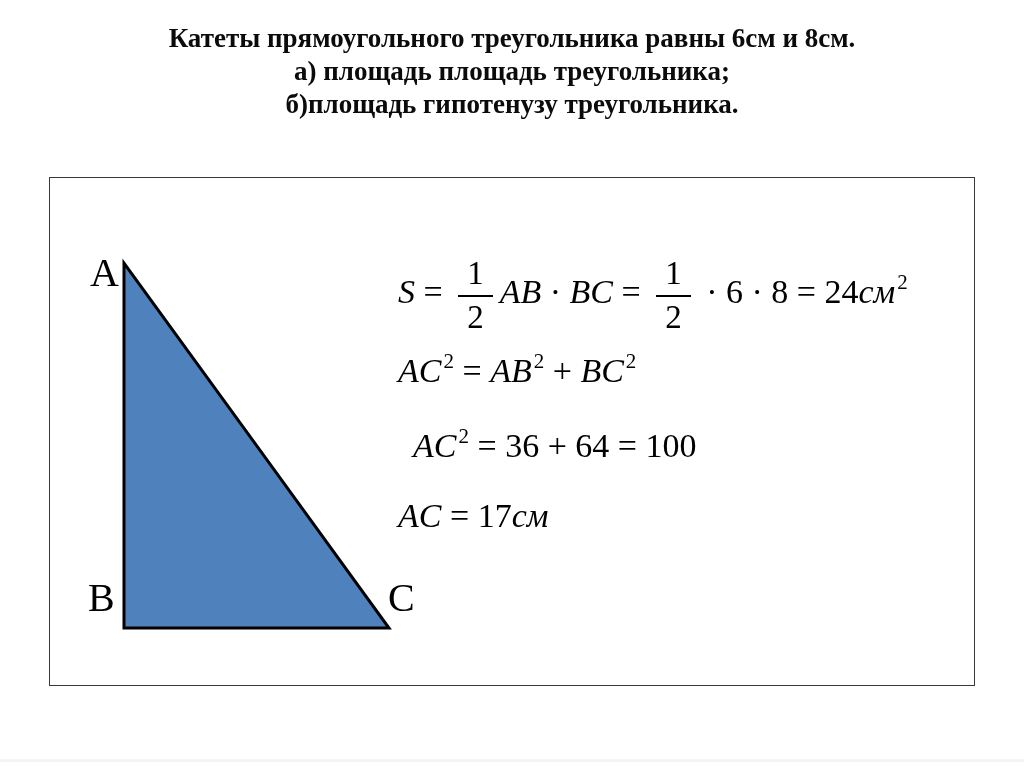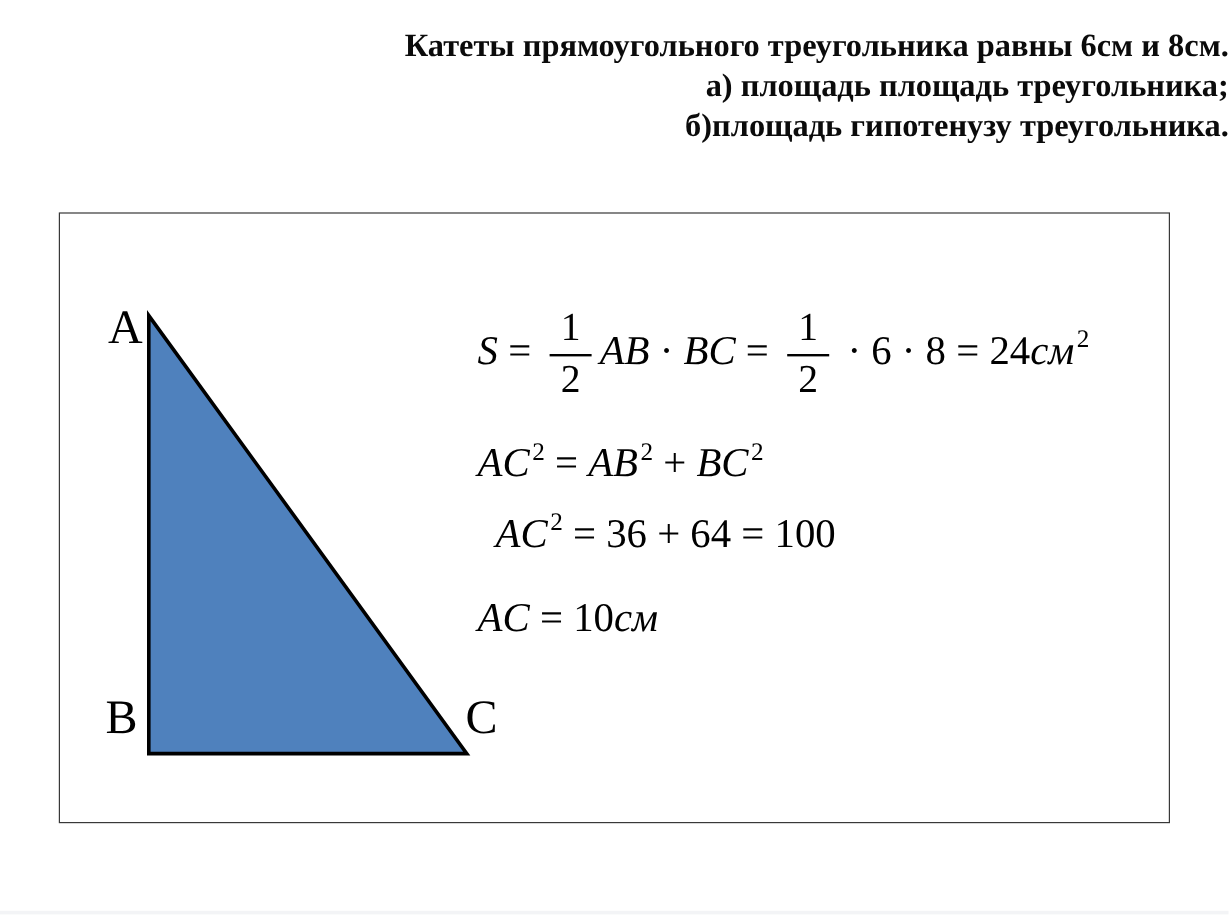--- a/index.html
+++ b/index.html
@@ -11,21 +11,21 @@
     background: #ffffff;
     font-family: "Liberation Serif", "DejaVu Serif", serif;
     color: #000;
     overflow: hidden;
   }
   .slide-title {
     position: absolute;
     top: 22px;
     left: 0;
     width: 100%;
-    text-align: right;
+    text-align: center;
     font-weight: bold;
     font-size: 27px;
     line-height: 33px;
     color: #0b0b0b;
   }
   .content-box {
     position: absolute;
     left: 49px;
     top: 177px;
     width: 926px;
@@ -56,21 +56,21 @@
   }
   .formula .it { font-style: italic; }
   .formula .sup {
     font-size: 21px;
     position: relative;
     top: -14px;
     margin-left: 2px;
     font-style: normal;
   }
   .formula-area { top: 255px; }
-  .formula-pyth { top: 368px; }
+  .formula-pyth { top: 352px; }
   .formula-subst { top: 427px; margin-left: 15px; }
   .formula-result { top: 497px; }
   .frac {
     display: inline-flex;
     flex-direction: column;
     align-items: center;
     vertical-align: middle;
     font-size: 33px;
     line-height: 1.12;
     margin: 0 7px;
@@ -110,17 +110,17 @@
   <div class="vertex-label vlabel-a">A</div>
   <div class="vertex-label vlabel-b">B</div>
   <div class="vertex-label vlabel-c">C</div>
 
   <div class="formula formula-area"><span class="it">S</span><span> = </span><span class="frac"><span class="num">1</span><span class="den">2</span></span><span class="it">AB</span><span> · </span><span class="it">BC</span><span> = </span><span class="frac"><span class="num">1</span><span class="den">2</span></span><span> · 6 · 8 = 24</span><span class="it">см</span><span class="sup">2</span></div>
 
   <div class="formula formula-pyth"><span class="it">AC</span><span class="sup">2</span><span> = </span><span class="it">AB</span><span class="sup">2</span><span> + </span><span class="it">BC</span><span class="sup">2</span></div>
 
   <div class="formula formula-subst"><span class="it">AC</span><span class="sup">2</span><span> = 36 + 64 = 100</span></div>
 
-  <div class="formula formula-result"><span class="it">AC</span><span> = 10</span><span class="it">см</span></div>
+  <div class="formula formula-result"><span class="it">AC</span><span> = 17</span><span class="it">см</span></div>
 
   <div class="bottom-divider"></div>
 
 </div>
 
 </body></html>

